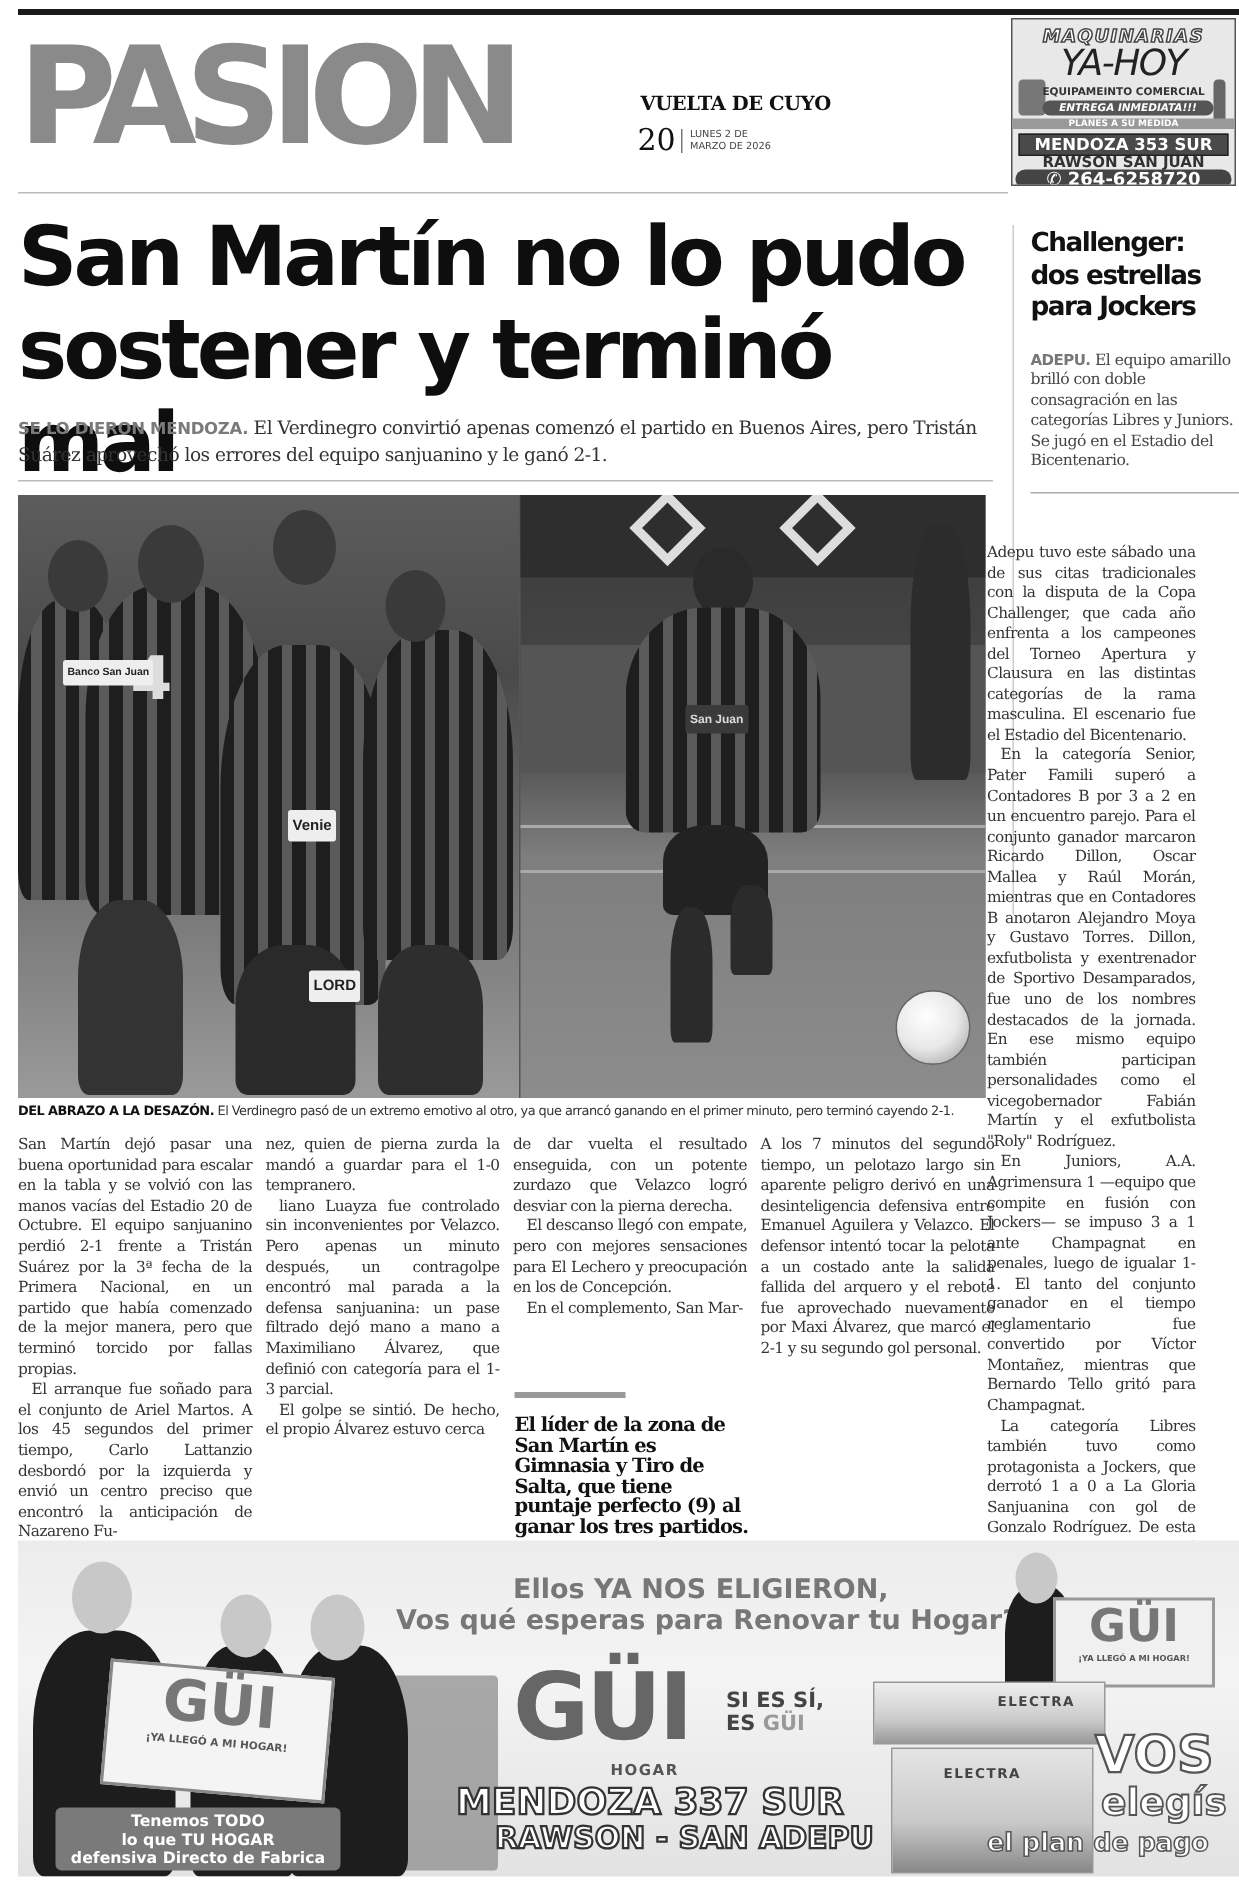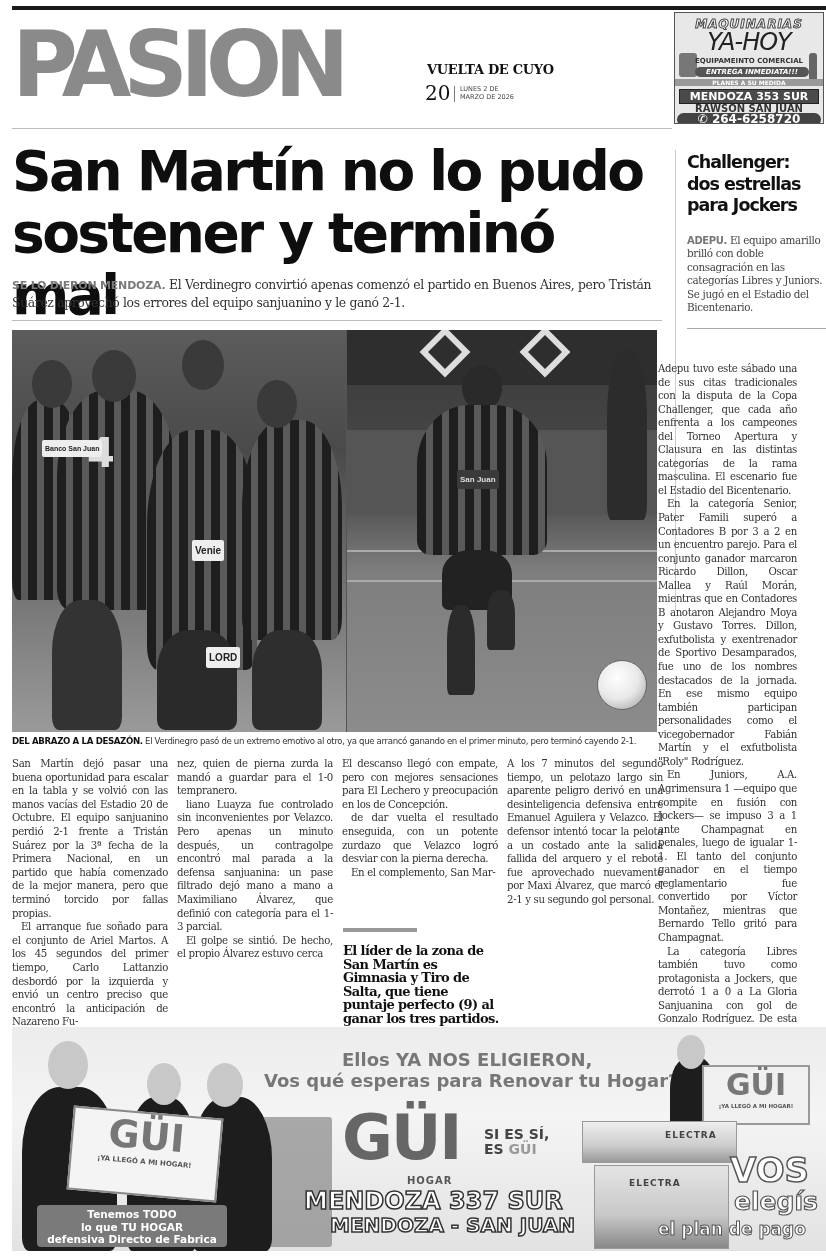--- a/index.html
+++ b/index.html
@@ -184,22 +184,22 @@
 <div class="body-col col1">
   <p>San Martín dejó pasar una buena oportunidad para escalar en la tabla y se volvió con las manos vacías del Estadio 20 de Octubre. El equipo sanjuanino perdió 2-1 frente a Tristán Suárez por la 3ª fecha de la Primera Nacional, en un partido que había comenzado de la mejor manera, pero que terminó torcido por fallas propias.</p>
   <p>El arranque fue soñado para el conjunto de Ariel Martos. A los 45 segundos del primer tiempo, Carlo Lattanzio desbordó por la izquierda y envió un centro preciso que encontró la anticipación de Nazareno Fu-</p>
 </div>
 <div class="body-col col2">
   <p>nez, quien de pierna zurda la mandó a guardar para el 1-0 tempranero.</p>
   <p>liano Luayza fue controlado sin inconvenientes por Velazco. Pero apenas un minuto después, un contragolpe encontró mal parada a la defensa sanjuanina: un pase filtrado dejó mano a mano a Maximiliano Álvarez, que definió con categoría para el 1-3 parcial.</p>
   <p>El golpe se sintió. De hecho, el propio Álvarez estuvo cerca</p>
 </div>
 <div class="body-col col3">
+  <p>de dar vuelta el resultado enseguida, con un potente zurdazo que Velazco logró desviar con la pierna derecha.</p>
   <p>El descanso llegó con empate, pero con mejores sensaciones para El Lechero y preocupación en los de Concepción.</p>
-  <p>de dar vuelta el resultado enseguida, con un potente zurdazo que Velazco logró desviar con la pierna derecha.</p>
   <p>En el complemento, San Mar-</p>
 </div>
 <div class="pull-bar"></div>
 <div class="pullquote">El líder de la zona de San Martín es Gimnasia y Tiro de Salta, que tiene puntaje perfecto (9) al ganar los tres partidos.</div>
 <div class="body-col col4">
   <p>A los 7 minutos del segundo tiempo, un pelotazo largo sin aparente peligro derivó en una desinteligencia defensiva entre Emanuel Aguilera y Velazco. El defensor intentó tocar la pelota a un costado ante la salida fallida del arquero y el rebote fue aprovechado nuevamente por Maxi Álvarez, que marcó el 2-1 y su segundo gol personal.</p>
 </div>
 
 <div class="side-vrule"></div>
 <h2 class="side-headline">Challenger: dos estrellas para Jockers</h2>
@@ -231,21 +231,21 @@
   </div>
   <div class="headline1">Ellos YA NOS ELIGIERON,</div>
   <div class="headline2">Vos qué esperas para Renovar tu Hogar?</div>
   <div class="gui-logo">GÜI</div>
   <div class="hogar">HOGAR</div>
   <div class="slogan">
     <div>SI ES SÍ,</div>
     <div><span>ES </span><span class="gui-small">GÜI</span></div>
   </div>
   <div class="addr1">MENDOZA 337 SUR</div>
-  <div class="addr2">MENDOZA - SAN JUAN</div>
+  <div class="addr2">RAWSON - SAN ADEPU</div>
 
   <div class="person" style="left:658px;top:30px;width:46px;height:80px;"></div>
   <div class="face" style="left:665px;top:8px;width:28px;height:34px;"></div>
   <div class="sign2">
     <div class="g">GÜI</div>
     <div class="t">¡YA LLEGÓ A MI HOGAR!</div>
   </div>
   <div class="box1">
     <div class="electra" style="left:82px;top:8px;">ELECTRA</div>
   </div>

